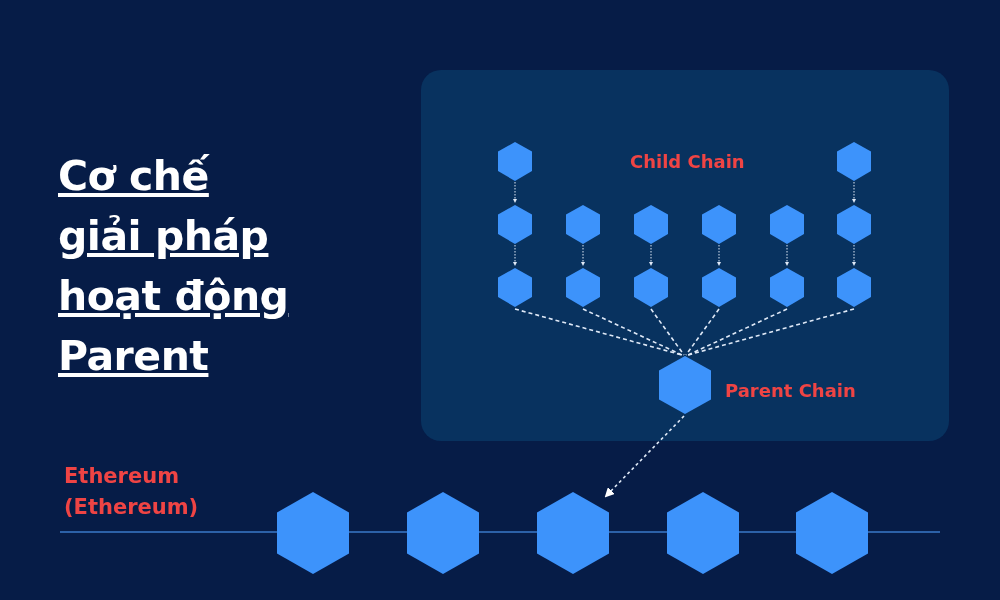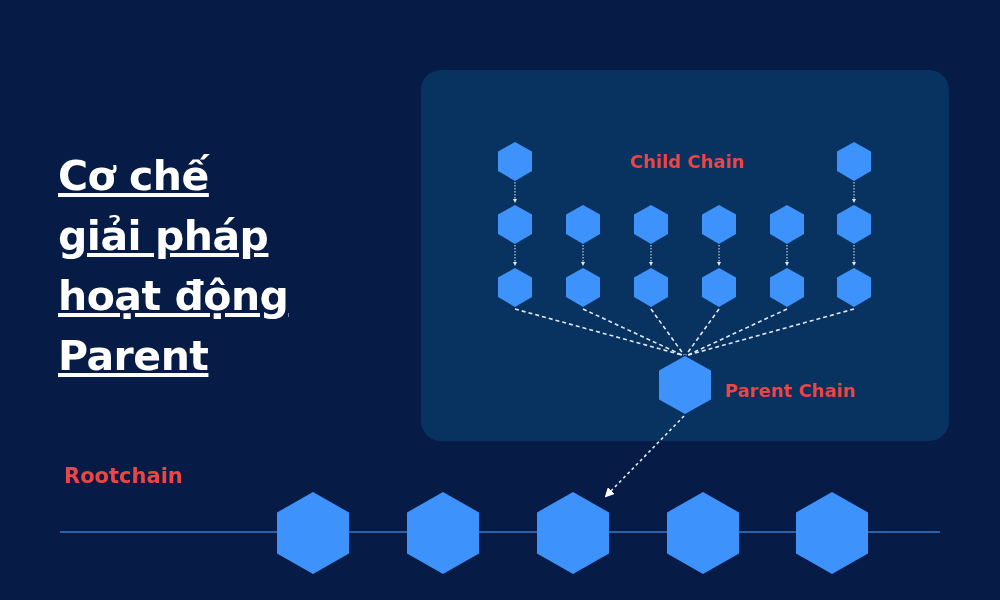--- a/index.html
+++ b/index.html
@@ -83,14 +83,15 @@
     <polygon points="443,492 479,512.5 479,553.5 443,574 407,553.5 407,512.5"></polygon>
     <polygon points="573,492 609,512.5 609,553.5 573,574 537,553.5 537,512.5"></polygon>
     <polygon points="703,492 739,512.5 739,553.5 703,574 667,553.5 667,512.5"></polygon>
     <polygon points="832,492 868,512.5 868,553.5 832,574 796,553.5 796,512.5"></polygon>
   </g>
 </svg>
 
 <div class="label child-label">Child Chain</div>
 <div class="label parent-label">Parent Chain</div>
 <div class="label root-label">
-  <div>Rootchain</div>
+  <div>Ethereum</div>
+  <div>(Ethereum)</div>
 </div>
 
 </body></html>

